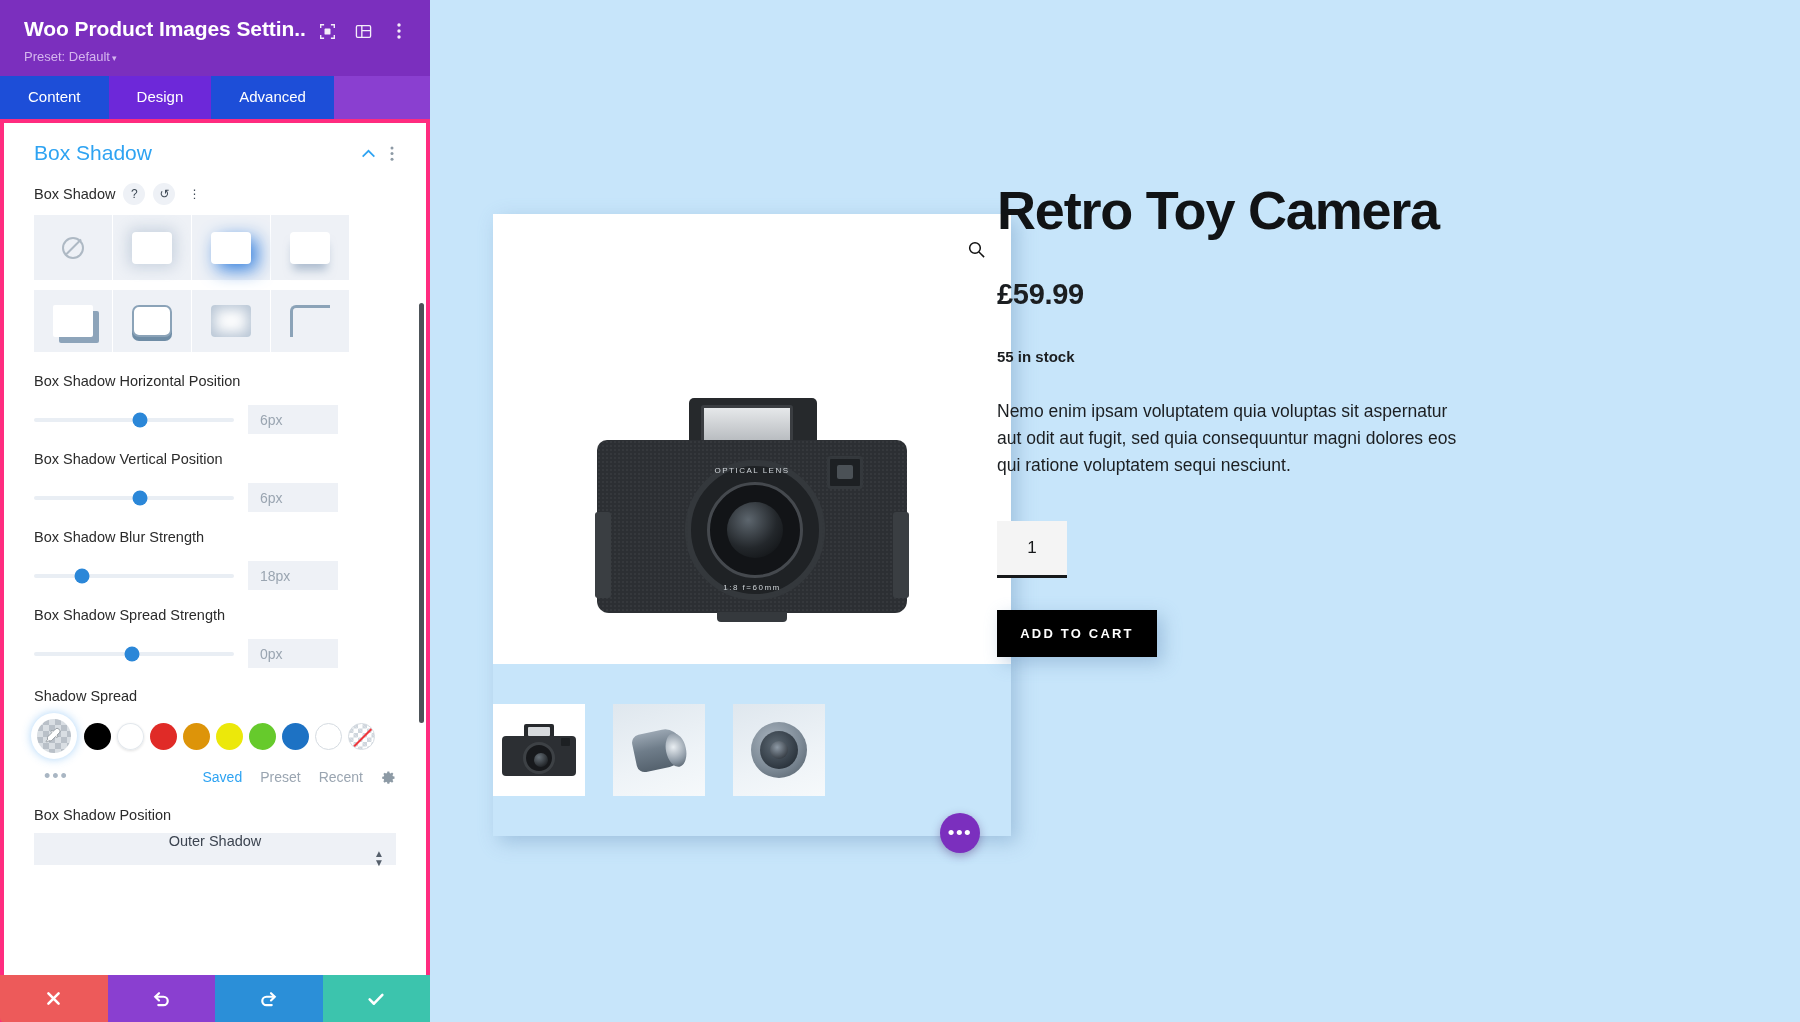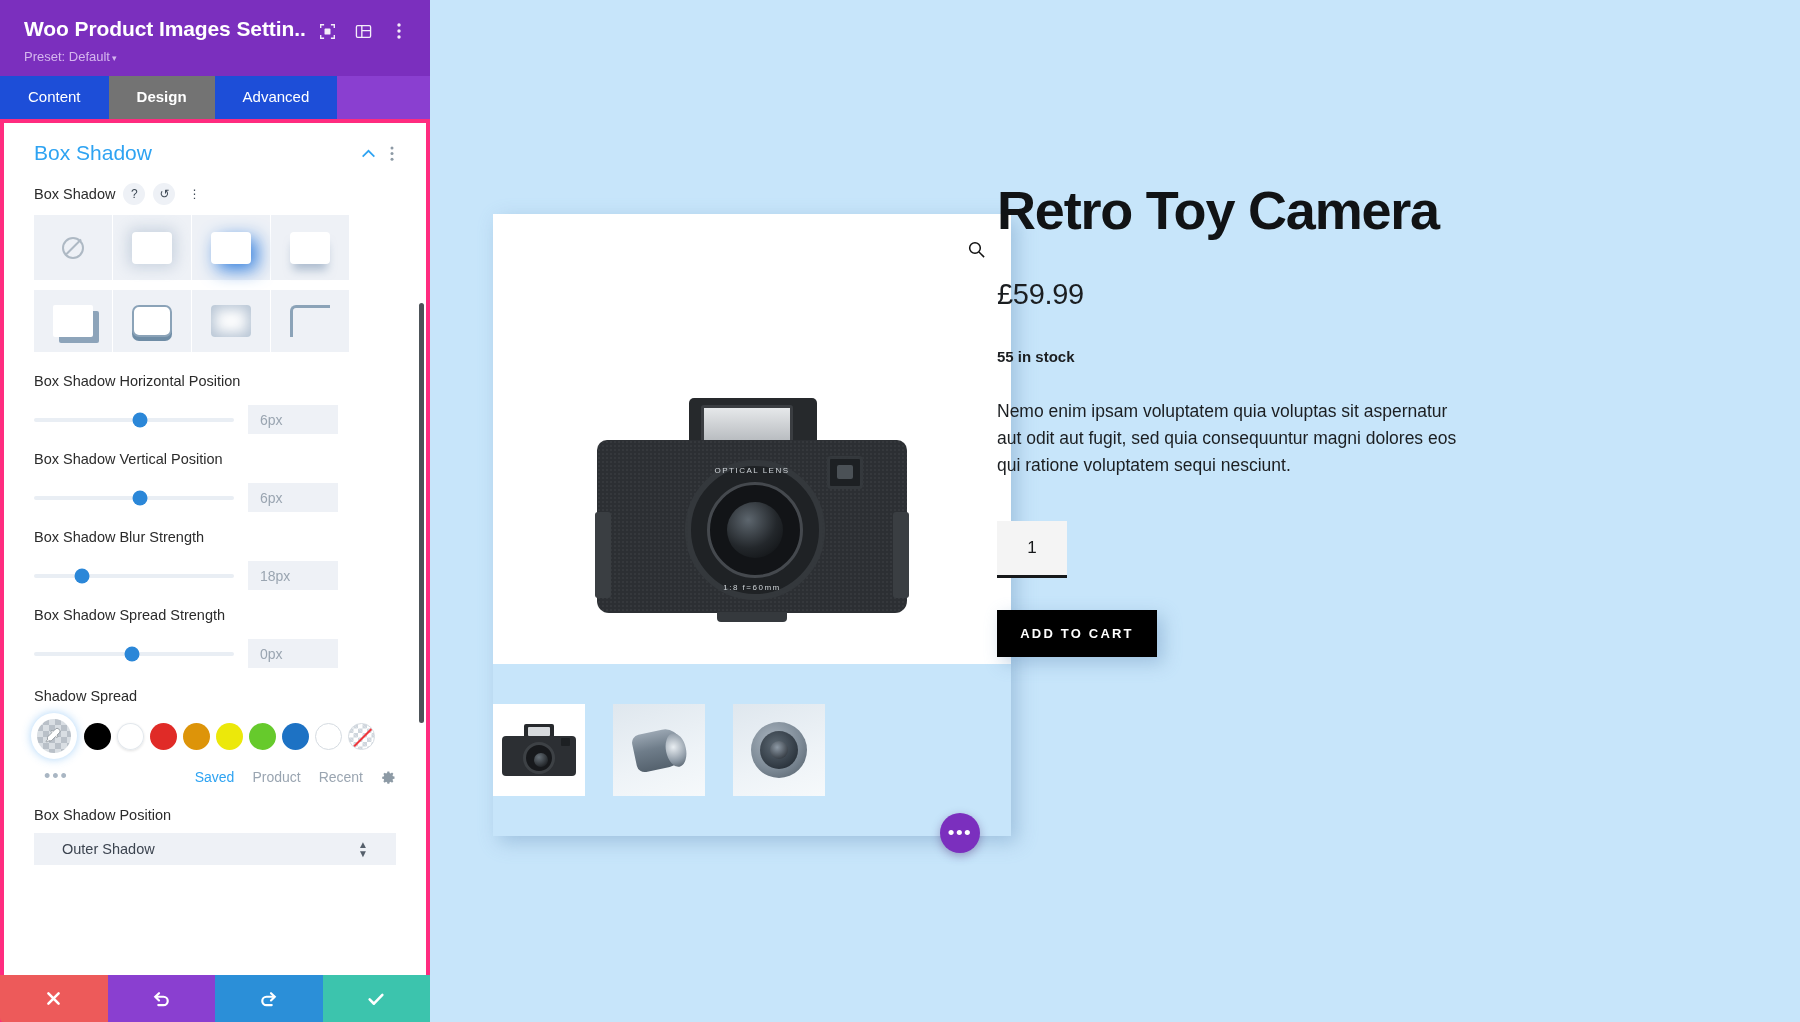--- a/index.html
+++ b/index.html
@@ -62,21 +62,21 @@
   .panel-tabs { display: flex; background: #8a3fd0; }
   .panel-tab {
     flex: 0 0 auto;
     padding: 12px 28px 14px 28px;
     color: #ffffff;
     font-size: 15px;
     cursor: pointer;
     background: #1d4ed8;
     text-align: center;
   }
-  .panel-tab.active { background: #737373; font-weight: bold; }
+  .panel-tab.active { background: #6d28d9; }
 
   
   .panel-body-wrap {
     flex: 1 1 auto;
     position: relative;
     border: 4px solid #ff2b7f;
     border-top: 4px solid #ff2b7f;
     background: #ffffff;
     margin: 0;
     overflow: hidden;
@@ -259,23 +259,24 @@
   .color-tab { font-size: 14px; color: #9aa5b1; cursor: pointer; }
   .color-tab.active { color: #2ea3f2; }
   .color-gear { color: #8d9aa5; cursor: pointer; display: flex; }
 
   
   .select-field { padding: 20px 30px 0 30px; }
   .select-label { font-size: 14.5px; color: #2b2b2b; margin-bottom: 10px; }
   .select-box {
     height: 32px; background: #eef1f6;
     display: flex; align-items: center;
-    padding: 0 28px;
+    padding: 0 12px;
     font-size: 14.5px; color: #3c4450;
     cursor: pointer;
+    flex-direction: column;
   }
   .select-arrows { margin-left: auto; color: #555f6b; font-size: 10px; line-height: 9px; text-align: center; }
 
   
   .action-bar {
     position: absolute; left: 0; bottom: 0;
     width: 430px; height: 47px;
     display: flex;
     z-index: 30;
   }
@@ -330,21 +331,21 @@
   .thumb.first { background: #ffffff; }
   .thumb.shaded { background: linear-gradient(160deg,#dfe7ee 0%, #eef3f7 60%, #f6f9fb 100%); }
 
   
   .info-col { position: absolute; left: 567px; top: 180px; width: 640px; }
   .product-title {
     font-size: 54px; font-weight: 700; color: #111315;
     letter-spacing: -1.2px; line-height: 60px;
   }
   .product-price {
-    font-size: 29px; color: #1b1e21; font-weight: 400;
+    font-size: 29px; color: #1b1e21; font-weight: 700;
     margin-top: 38px; letter-spacing: -0.3px;
   }
   .product-stock {
     font-size: 15px; color: #1b1e21; font-weight: 700;
     margin-top: 37px;
   }
   .product-desc {
     font-size: 17.5px; color: #1b1e21; line-height: 27px;
     margin-top: 33px; max-width: 470px;
   }
@@ -642,21 +643,21 @@
             <div class="swatch" style="background:#ece80a"></div>
             <div class="swatch" style="background:#66ca2c"></div>
             <div class="swatch" style="background:#1d72c4"></div>
             <div class="swatch outline"></div>
             <div class="swatch transparent"></div>
           </div>
           <div class="color-meta">
             <span class="color-dots">•••</span>
             <div class="color-tabs">
               <span class="color-tab active">Saved</span>
-              <span class="color-tab">Product</span>
+              <span class="color-tab">Preset</span>
               <span class="color-tab">Recent</span>
               <span class="color-gear">
                 <svg width="15" height="15" viewBox="0 0 20 20" fill="currentColor">
                   <path d="M10 6.6a3.4 3.4 0 100 6.8 3.4 3.4 0 000-6.8zm0 5.2a1.8 1.8 0 110-3.6 1.8 1.8 0 010 3.6z"></path>
                   <path d="M18 11.3v-2.6l-2.1-.4a6 6 0 00-.6-1.4l1.2-1.8-1.8-1.8-1.8 1.2a6 6 0 00-1.4-.6L11.1 2H8.5l-.4 2.1a6 6 0 00-1.4.6L4.9 3.5 3.1 5.3l1.2 1.8a6 6 0 00-.6 1.4L1.6 8.9v2.6l2.1.4c.1.5.3 1 .6 1.4l-1.2 1.8 1.8 1.8 1.8-1.2c.4.3.9.5 1.4.6l.4 2.1h2.6l.4-2.1c.5-.1 1-.3 1.4-.6l1.8 1.2 1.8-1.8-1.2-1.8c.3-.4.5-.9.6-1.4l2.1-.4z"></path>
                 </svg>
               </span>
             </div>
           </div>
         </div>

